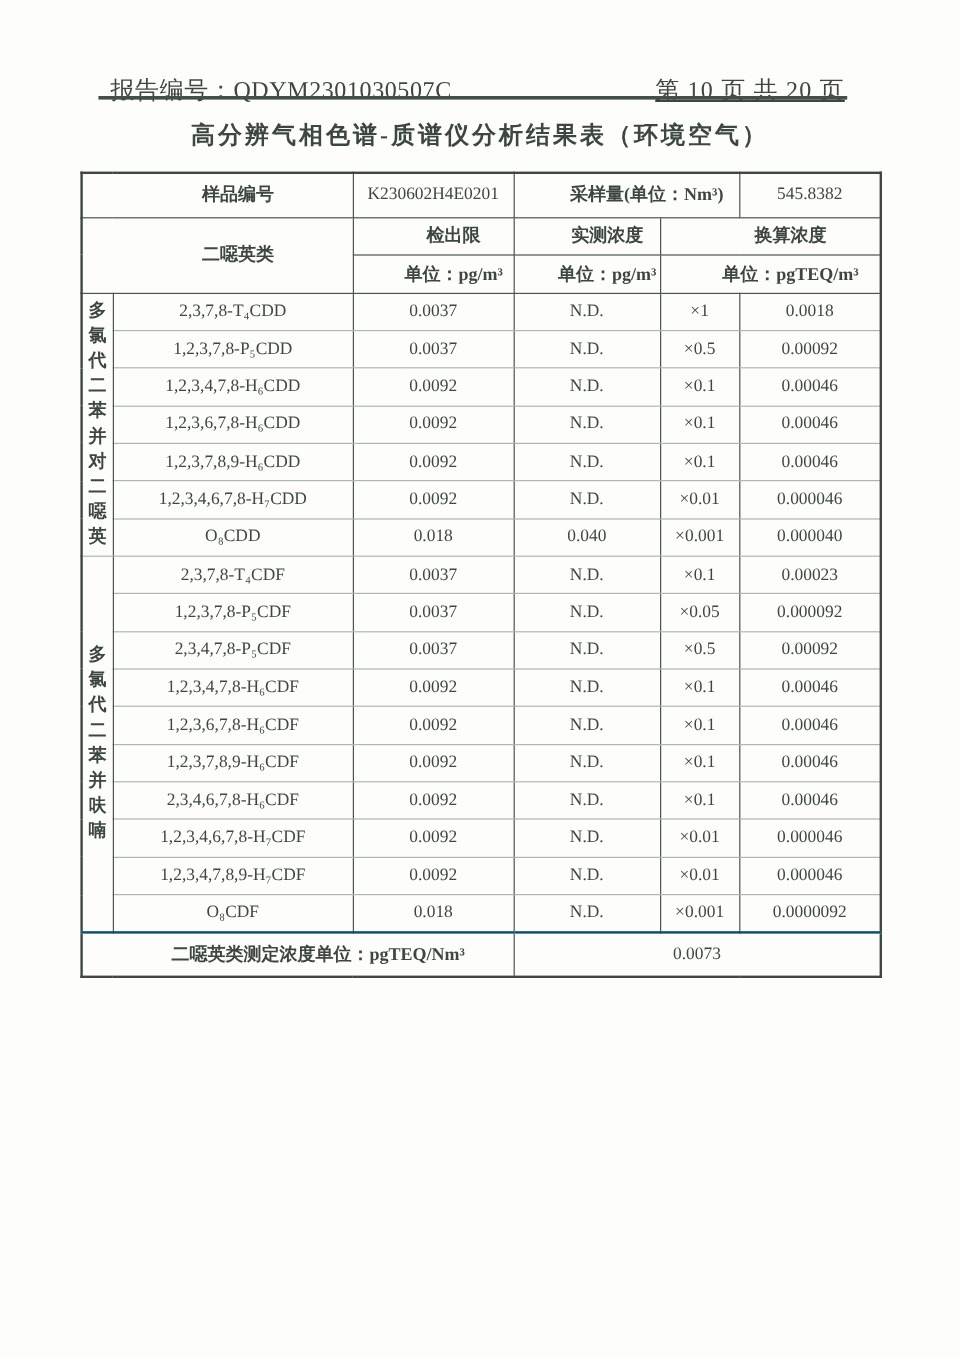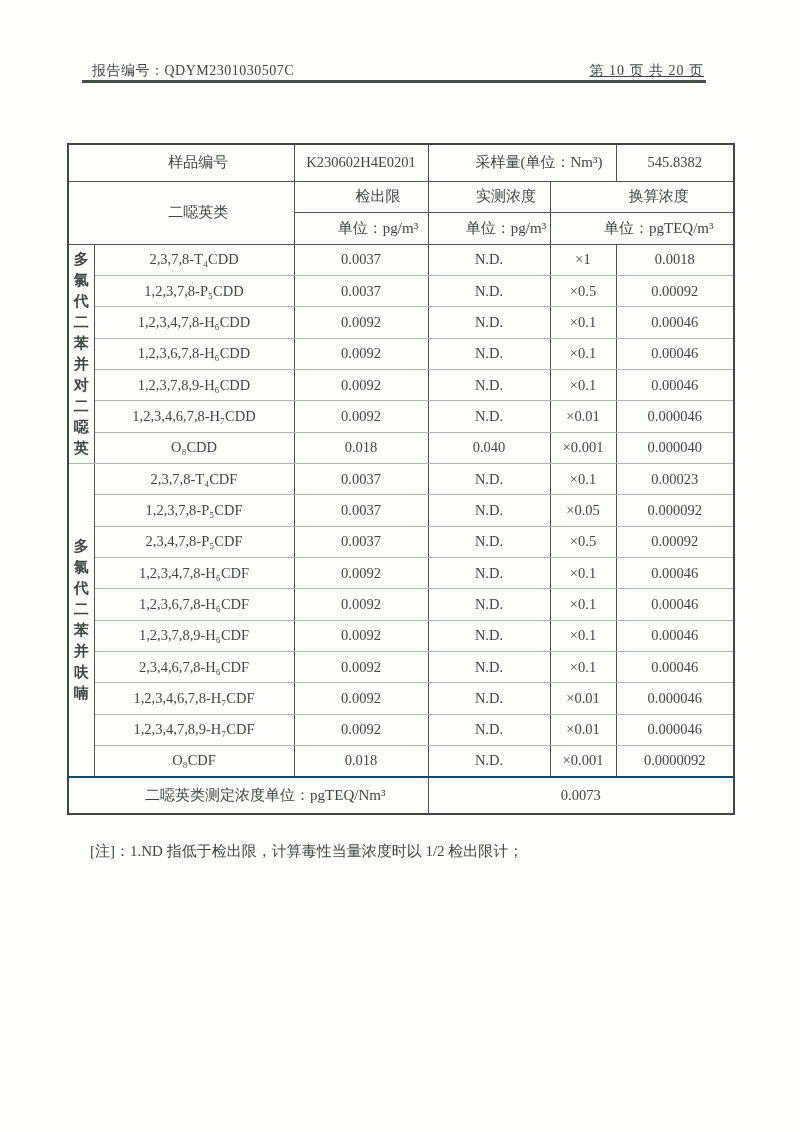--- a/index.html
+++ b/index.html
@@ -10,21 +10,21 @@
     color:#3d473f;
     position:relative;
     overflow:hidden;
   }
   .page { position:absolute; inset:0; background:#fdfdfc; }
 
   
   .doc-header {
     position:absolute; top:62px; left:92px; width:612px;
     display:flex; justify-content:space-between; align-items:flex-end;
-    font-size:14px;
+    font-size:20px;
   }
   .report-no { letter-spacing:0.5px; }
   .page-info { letter-spacing:1px;text-decoration:underline; }
   .header-rule {
     position:absolute; top:80px; left:82px; width:624px; height:2.5px;
     background:#454f47;
   }
 
   
   .doc-title {
@@ -38,21 +38,21 @@
     border-collapse:collapse; table-layout:fixed;
     border:2.5px solid #3e4840;
     font-size:14.5px;
   }
   td { text-align:center; vertical-align:middle; padding:0 2px; overflow:hidden; }
   td { border-left:1.6px solid #4b554c; border-right:1.6px solid #4b554c; }
   thead td { border-top:1.8px solid #4b554c; border-bottom:1.8px solid #4b554c; }
   tbody td { border-top:1px solid #afb8ad; border-bottom:1px solid #afb8ad; }
   tbody tr.group-start td { border-top:1.8px solid #4b554c; }
   tfoot td { border-top:2px solid #0c4a6e; }
-  .hdr { font-weight:normal; font-size:15px;padding-left:36px; }
+  .hdr { font-weight:bold; font-size:15px;padding-left:36px; }
   tr.r1 { height:37px; }
   tr.r2 { height:31px; }
   tr.r3 { height:32px;margin-top:26px; }
   tbody tr { height:31.35px; }
   tfoot tr { height:37px; }
 
   td.group-cell { padding:2px 0; }
   .group-label {
     display:flex; flex-direction:column; align-items:center; justify-content:center;
     gap:6px; font-weight:bold; font-size:15px; line-height:1; height:100%;
@@ -73,20 +73,21 @@
 <div class="page">
 
   <div class="doc-header">
     <div class="report-no">
       <span>报告编号：</span><span>QDYM2301030507C</span>
     </div>
     <div class="page-info">第 10 页 共 20 页</div>
   </div>
   <div class="header-rule"></div>
 
+  <div class="doc-title">高分辨气相色谱-质谱仪分析结果表（环境空气）</div>
 
   <table class="result">
     <colgroup>
       <col style="width:26px">
         <col style="width:200px">
         <col style="width:134px">
       <col style="width:122px">
         <col style="width:66px">
         <col style="width:118px">
     </colgroup>
@@ -258,16 +259,15 @@
       </tbody>
     <tfoot>
       <tr>
         <td colspan="3" class="hdr">二噁英类测定浓度单位：pgTEQ/Nm³</td>
         <td colspan="3">0.0073</td>
       </tr>
     </tfoot>
   </table>
 
   <div class="notes">
-    <div class="note note-1">[注]：1.ND 指低于检出限，计算毒性当量浓度时以 1/2 检出限计；</div>
   </div>
 
 </div>
 
 </body></html>

